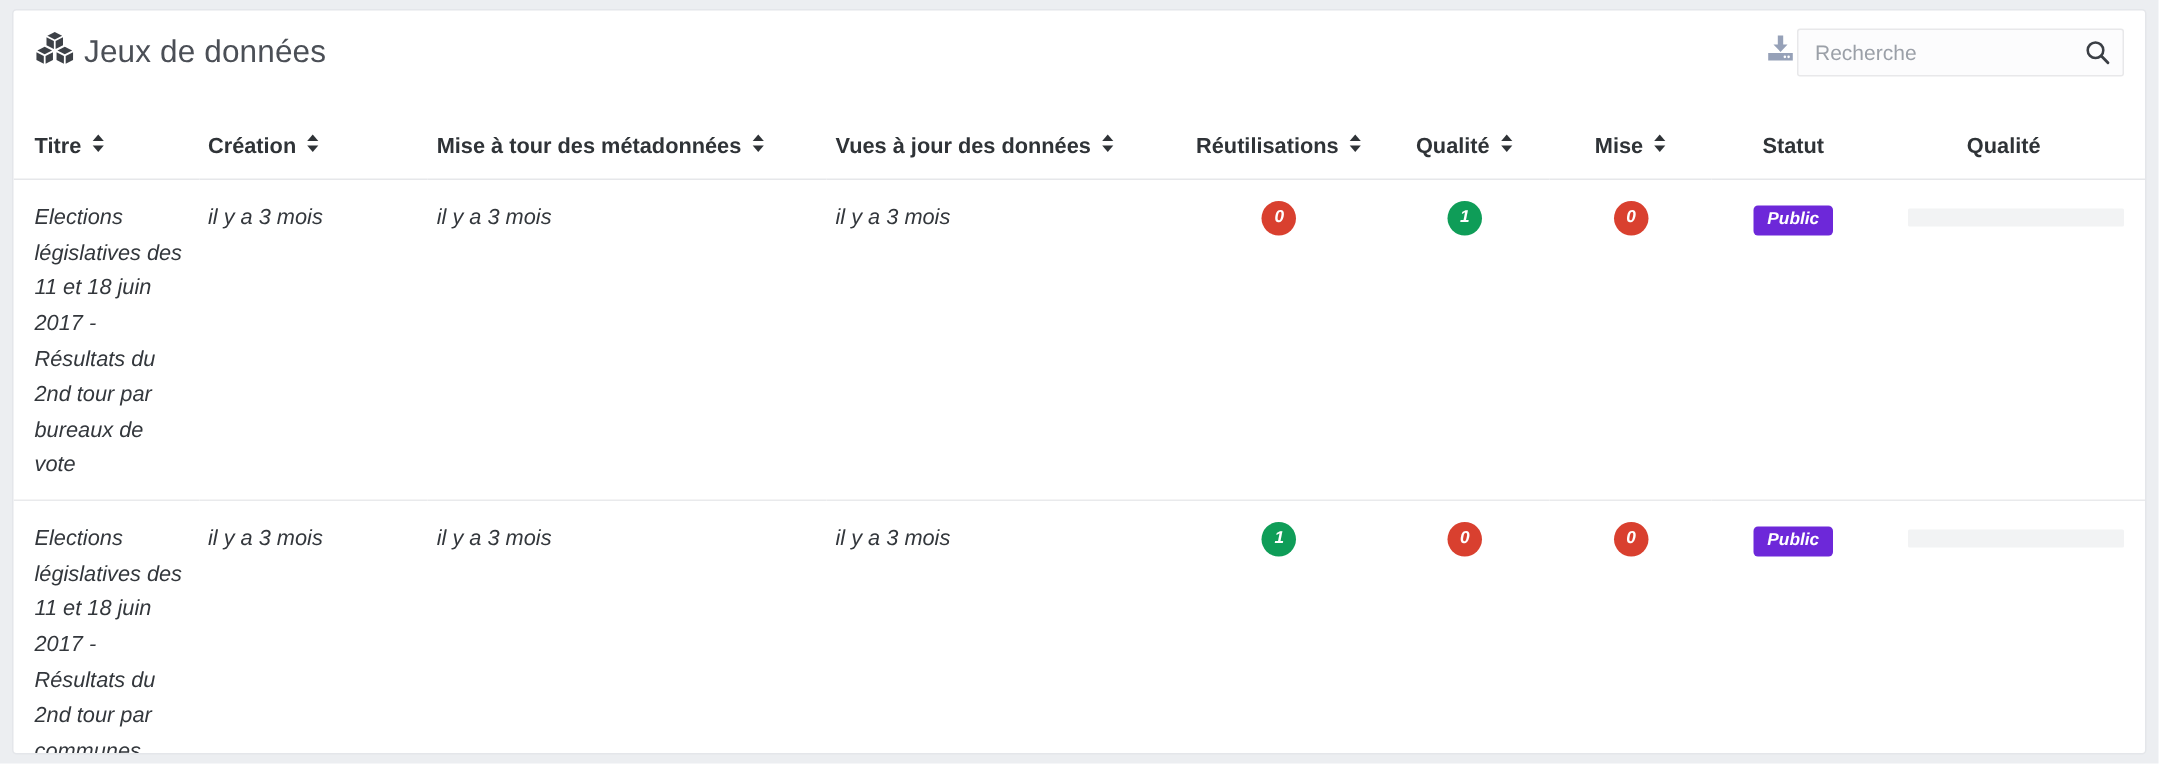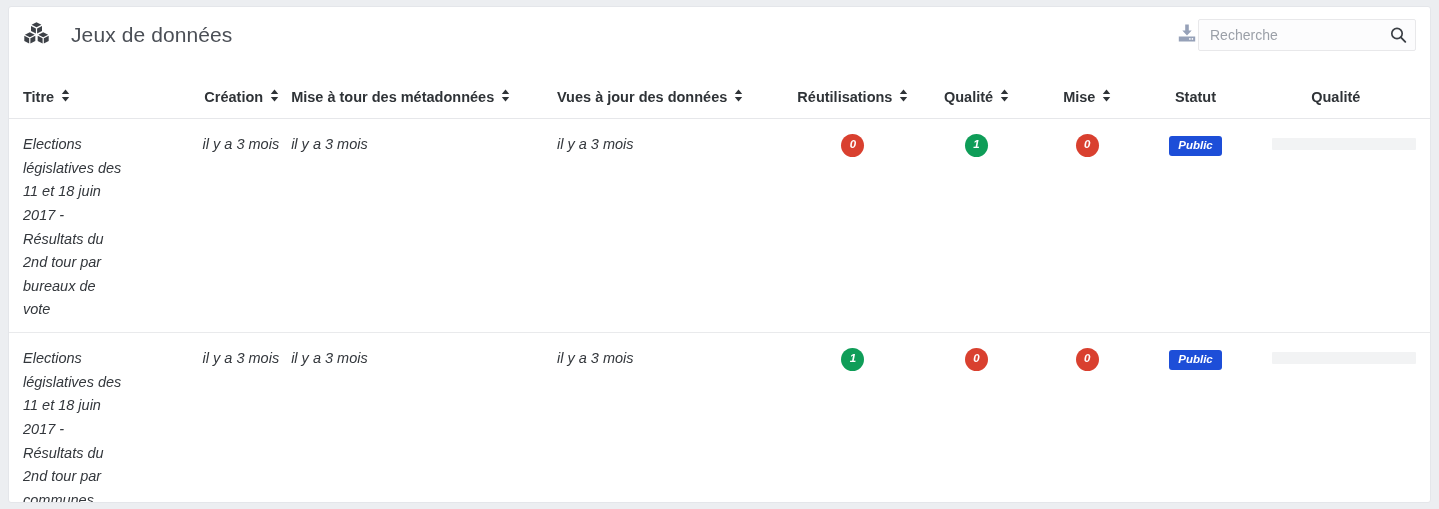--- a/index.html
+++ b/index.html
@@ -31,21 +31,21 @@
   .card-header {
     position: relative;
     height: 55px;
     padding: 0 14px;
     display: flex;
     align-items: center;
   }
   .title-group {
     display: flex;
     align-items: center;
-    gap: 21px;
+    gap: 6px;
   }
   .cubes-icon { display: block; }
   .card-title {
     font-size: 21px;
     color: #4b4f56;
     font-weight: 400;
     letter-spacing: .1px;
     white-space: nowrap;
   }
 
@@ -112,21 +112,21 @@
     line-height: 1.63;
     font-style: italic;
   }
   tr.data-row + tr.data-row td { border-top: 1px solid #e9eaec; }
 
   .th-inner { display: inline-flex; align-items: center; gap: 7px; }
   .sort-arrows { display: inline-block; }
 
   
   .col-titre   { width: 120px; text-align: left;   padding-left: 14px !important; }
-  .col-crea    { width: 148px; text-align: right; }
+  .col-crea    { width: 148px; text-align: left; }
   .col-majmeta { width: 258px; text-align: left; }
   .col-majdata { width: 228px; text-align: left; }
   .col-reuse   { width: 130px; text-align: center; }
   .col-abo     { width: 110px; text-align: center; }
   .col-vues    { width: 105px; text-align: center; }
   .col-statut  { width: 105px; text-align: center; }
   .col-qual    { width: 175px; text-align: center; padding-right: 14px !important; }
 
   .cell-center { text-align: center; }
 
@@ -144,21 +144,21 @@
     line-height: 1;
     vertical-align: middle;
   }
   .badge-zero { background: #d9402f; }
   .badge-pos  { background: #0f9d58; }
 
   .status-badge {
     display: inline-block;
     padding: 3px 9px 4px 9px;
     border-radius: 3px;
-    background: #1d4ed8;
+    background: #6d28d9;
     color: #ffffff;
     font-size: 11.5px;
     font-weight: bold;
     line-height: 1.1;
   }
 
   
   .quality-bar {
     display: block;
     width: 144px;

